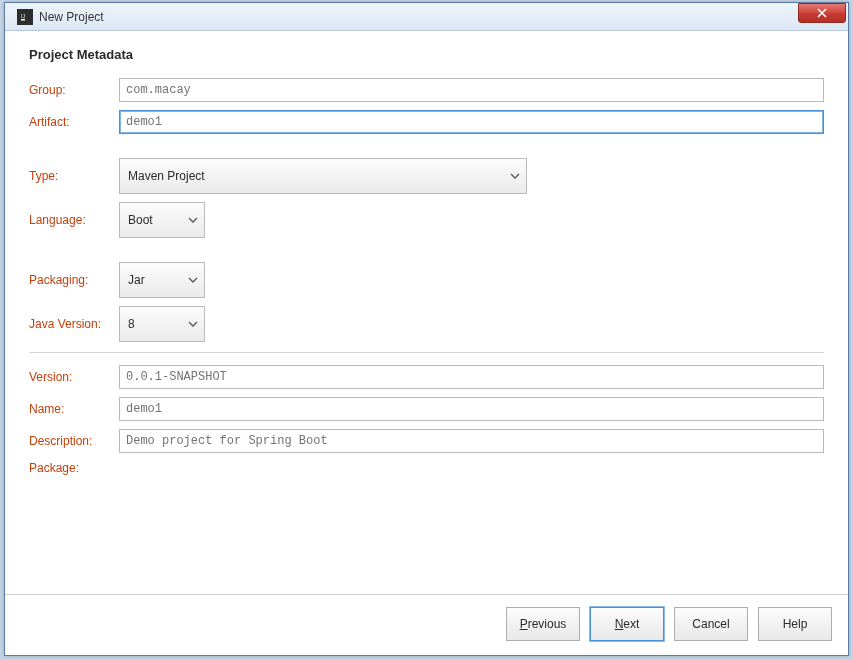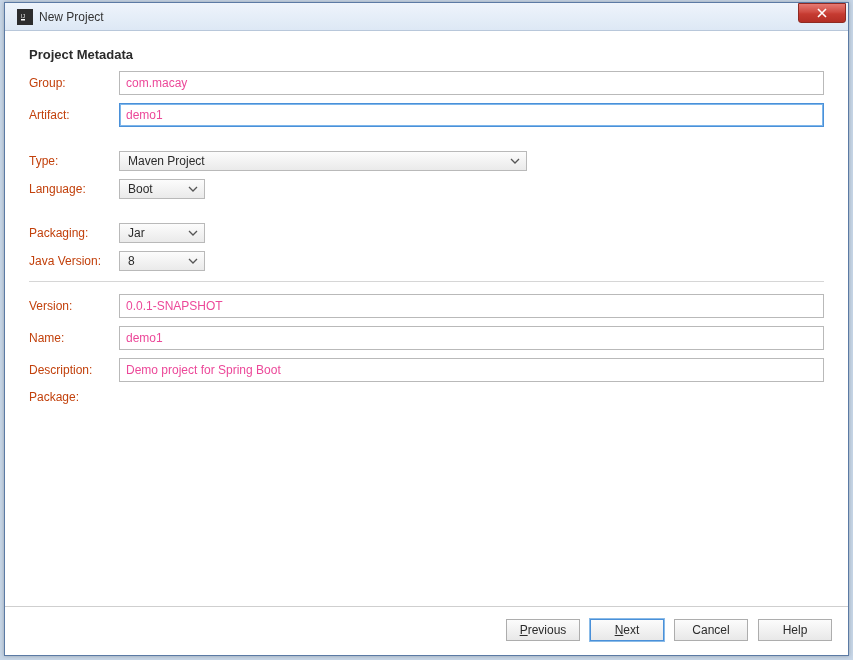--- a/index.html
+++ b/index.html
@@ -55,53 +55,53 @@
   .titlebar .close-btn svg { width: 10px; height: 10px; }
   .content {
     flex: 1;
     padding: 16px 24px 0 24px;
     overflow: hidden;
     color: #2b2b2b;
   }
   .heading {
     font-weight: bold;
     font-size: 13px;
-    margin-bottom: 9px;
+    margin-bottom: 16px;
   }
   .form-row {
     display: flex;
     align-items: center;
     margin-bottom: 8px;
   }
   .form-row.gap-above { margin-top: 24px; }
   .form-label {
     width: 90px;
     font-size: 12px;
     color: #c2410c;
   }
   .text-input {
     flex: 1;
     height: 24px;
     border: 1px solid #b9b9b9;
     padding: 0 6px;
     font-size: 12px;
-    font-family: Liberation Sans, sans-serif;
+    font-family: Liberation Mono, monospace;
     outline: none;
     background: #fff;
-    color: #ec4899;
+    color: #737373;
   }
   .text-input.focused {
     border: 1px solid #4a90d9;
     box-shadow: 0 0 0 1px #7eb6ea inset;
   }
   .select-wrap {
     position: relative;
     display: inline-flex;
     align-items: center;
-    height: 20px;
+    height: 36px;
     border: 1px solid #b9b9b9;
     background: linear-gradient(#fcfcfc, #eaeaea);
     padding: 0 10px 0 8px;
     font-size: 12px;
     cursor: default;
   }
   .select-wrap.small { width: 86px; }
   .select-wrap.wide { width: 408px; }
   .select-wrap .select-hint {
     color: #9a9a9a;
@@ -122,21 +122,21 @@
   .footer {
     border-top: 1px solid #cfcfcf;
     padding: 12px 16px 14px 16px;
     display: flex;
     justify-content: flex-end;
     gap: 10px;
     background: #fff;
   }
   .btn {
     min-width: 74px;
-    height: 22px;
+    height: 34px;
     border: 1px solid #adadad;
     background: linear-gradient(#fcfcfc, #e8e8e8);
     font-size: 12px;
     font-family: inherit;
     padding: 0 12px;
     cursor: default;
     color: #2b2b2b;
   }
   .btn.primary {
     border: 1px solid #4a90d9;

